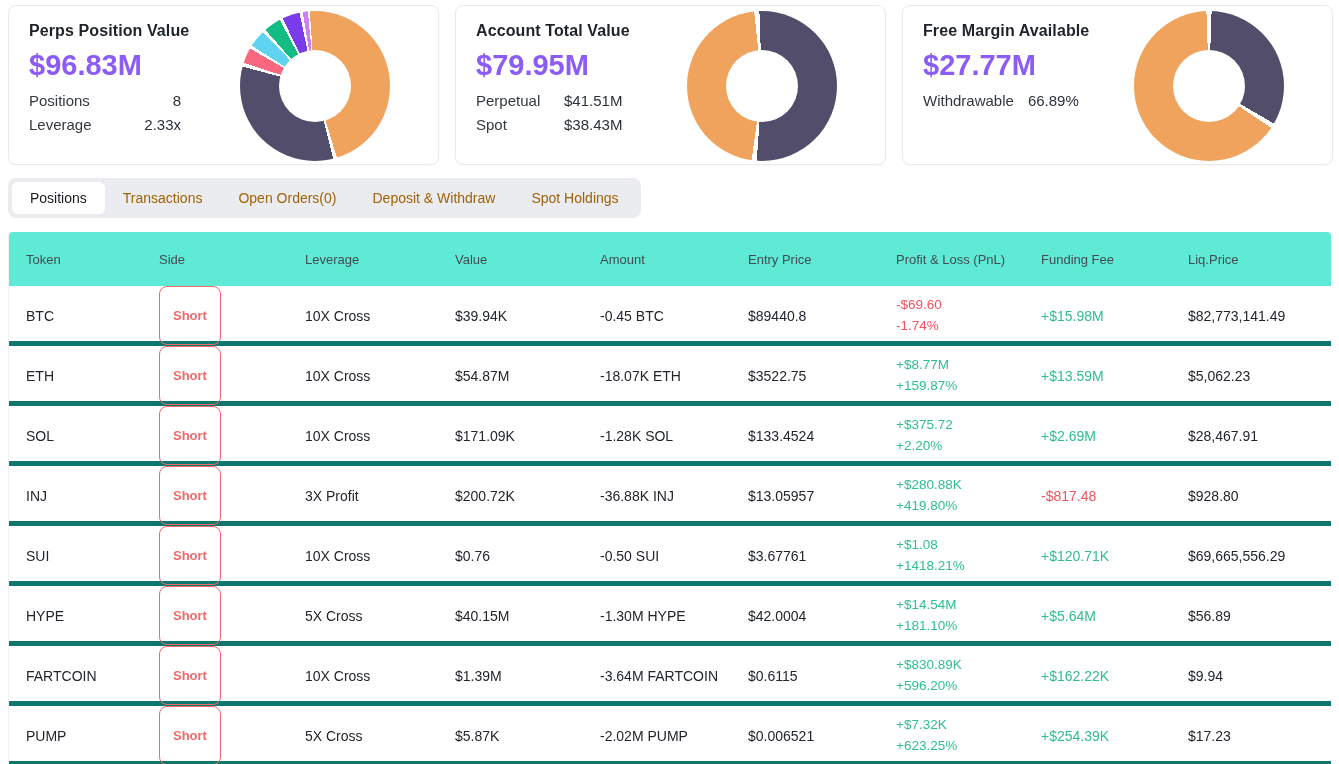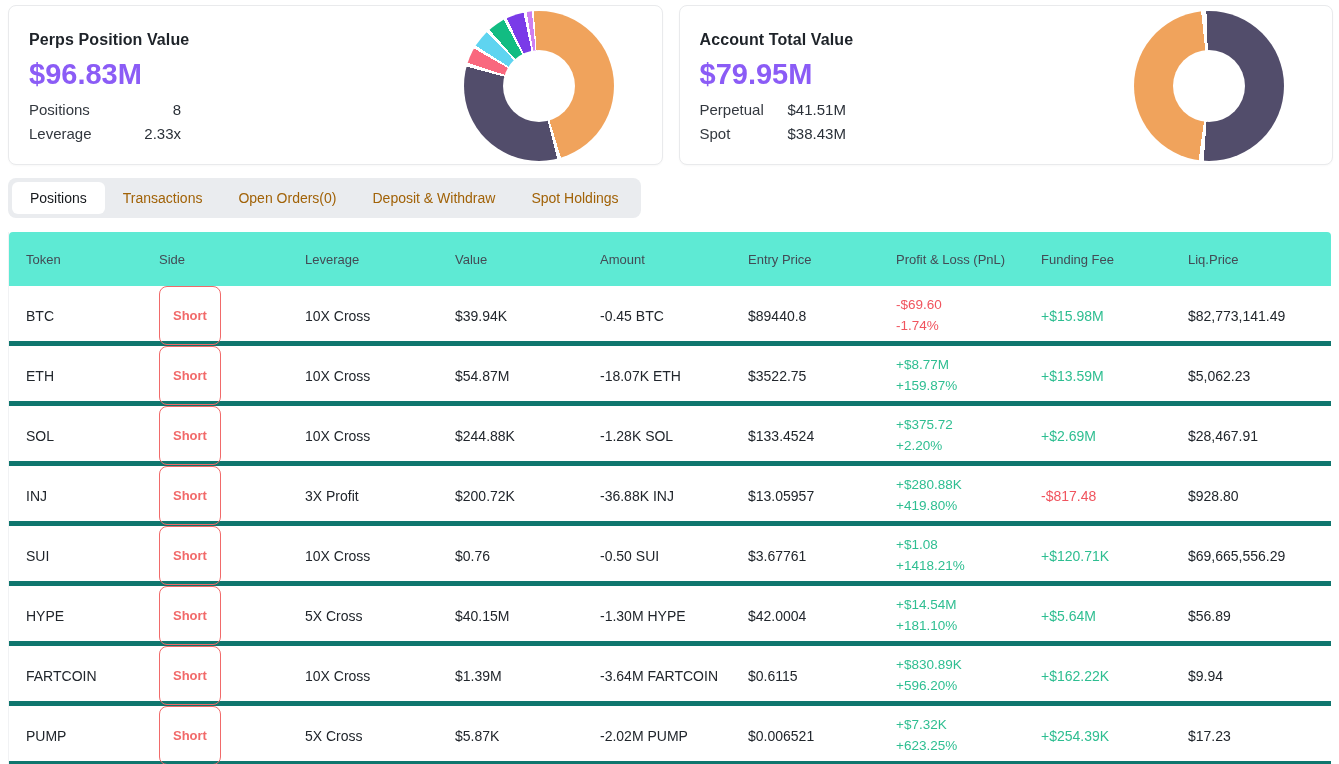--- a/index.html
+++ b/index.html
@@ -4,21 +4,21 @@
 <style>
   * { margin:0; padding:0; box-sizing:border-box; }
   html,body { width:1339px; height:764px; overflow:hidden; background:#fff;
     font-family:"Liberation Sans", sans-serif; color:#1E2329; }
 
   
   .cards-row { display:flex; gap:16px; padding:5px 6px 0 8px; }
   .card { flex:1; height:160px; background:#fff; border:1px solid #E9EAEC;
     border-radius:8px; display:flex; justify-content:space-between;
     padding:16px 48px 14px 20px; box-shadow:0 1px 2px rgba(20,30,40,.03); }
-  .card-left { display:flex; flex-direction:column;margin-top:9px; }
+  .card-left { display:flex; flex-direction:column; }
   .card-title { font-size:16px; font-weight:700; color:#1E2329; letter-spacing:.1px; }
   .card-value { font-size:29px; font-weight:700; color:#8b5cf6; margin-top:9px; }
   .stats { margin-top:10px; display:flex; flex-direction:column; gap:7px; }
   .stat { display:flex; font-size:15px; color:#2B3139; }
   .stat .stat-label { color:#33383F; }
   .card:nth-child(1) .stat { width:152px; justify-content:space-between; }
   .card:nth-child(2) .stat .stat-label { width:88px; }
   .card:nth-child(3) .stat { gap:14px; }
   .donut { width:150px; height:150px; border-radius:50%; position:relative;
     align-self:center; flex:none; }
@@ -81,20 +81,33 @@
             <span class="stat-value">$41.51M</span>
           </div>
           <div class="stat">
             <span class="stat-label">Spot</span>
             <span class="stat-value">$38.43M</span>
           </div>
         </div>
     </div>
     <div class="donut" style="background: conic-gradient(from -2deg, rgb(82, 77, 107) 0deg, rgb(82, 77, 107) 186deg, rgb(255, 255, 255) 186deg, rgb(255, 255, 255) 190deg, rgb(240, 163, 92) 190deg, rgb(240, 163, 92) 356deg, rgb(255, 255, 255) 356deg, rgb(255, 255, 255) 360deg);"></div>
   </div>
+  <div class="card">
+    <div class="card-left">
+      <div class="card-title">Free Margin Available</div>
+      <div class="card-value">$27.77M</div>
+      <div class="stats">
+          <div class="stat">
+            <span class="stat-label">Withdrawable</span>
+            <span class="stat-value">66.89%</span>
+          </div>
+        </div>
+    </div>
+    <div class="donut" style="background: conic-gradient(rgb(255, 255, 255) 0deg, rgb(255, 255, 255) 2deg, rgb(82, 77, 107) 2deg, rgb(82, 77, 107) 120deg, rgb(255, 255, 255) 120deg, rgb(255, 255, 255) 124deg, rgb(240, 163, 92) 124deg, rgb(240, 163, 92) 358deg, rgb(255, 255, 255) 358deg, rgb(255, 255, 255) 360deg);"></div>
+  </div>
 </div>
 
 <div class="tabs-bar">
     <button class="tab active">Positions</button>
     <button class="tab">Transactions</button>
     <button class="tab">Open Orders(0)</button>
     <button class="tab">Deposit &amp; Withdraw</button>
     <button class="tab">Spot Holdings</button>
   </div>
 
@@ -136,21 +149,21 @@
       <span class="pos">+$8.77M</span>
       <span class="pos">+159.87%</span>
     </div>
     <div class="td"><span class="pos">+$13.59M</span></div>
     <div class="td">$5,062.23</div>
   </div>
       <div class="tgrid trow">
     <div class="td">SOL</div>
     <div class="td"><span class="side-badge">Short</span></div>
     <div class="td">10X Cross</div>
-    <div class="td">$244.88K</div>
+    <div class="td">$171.09K</div>
     <div class="td">-1.28K SOL</div>
     <div class="td">$133.4524</div>
     <div class="td pnl-cell">
       <span class="pos">+$375.72</span>
       <span class="pos">+2.20%</span>
     </div>
     <div class="td"><span class="pos">+$2.69M</span></div>
     <div class="td">$28,467.91</div>
   </div>
       <div class="tgrid trow">

